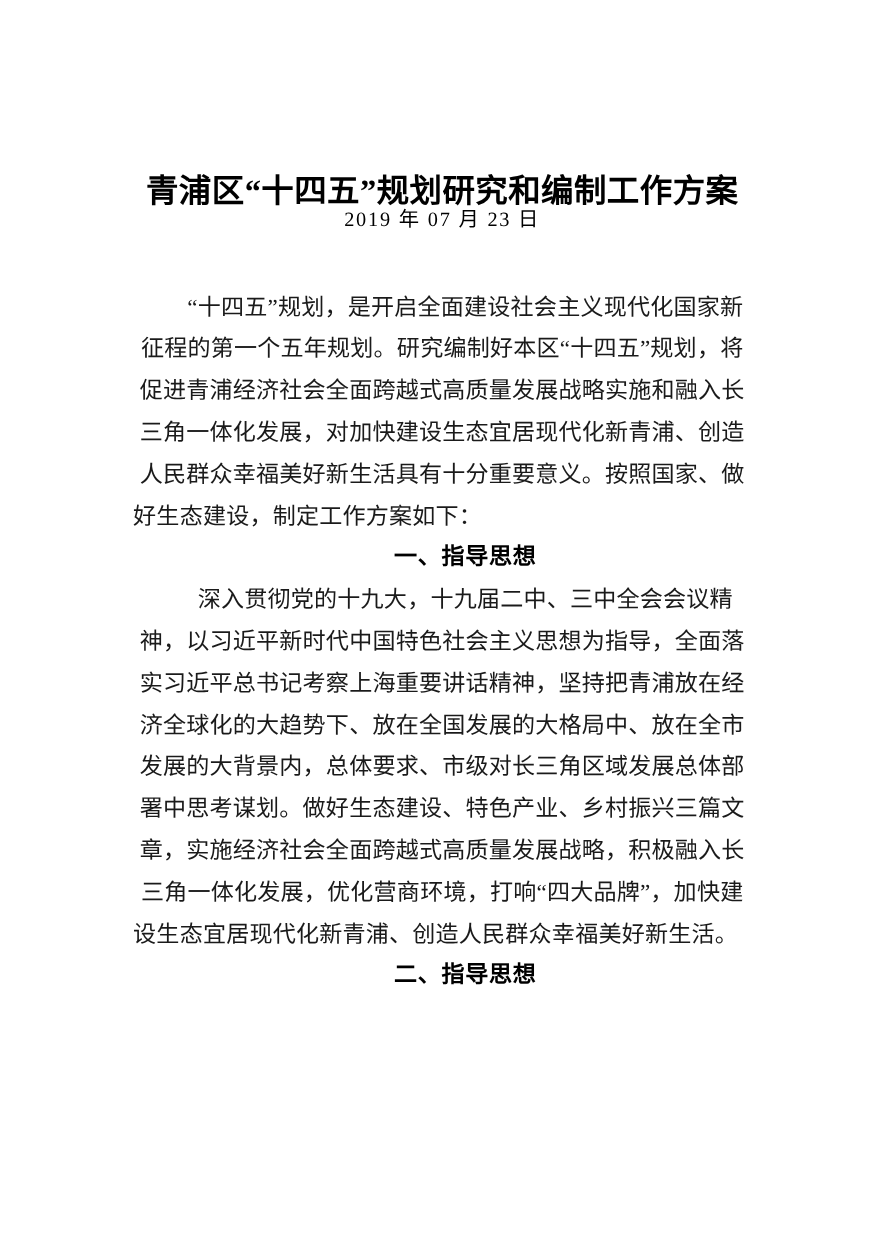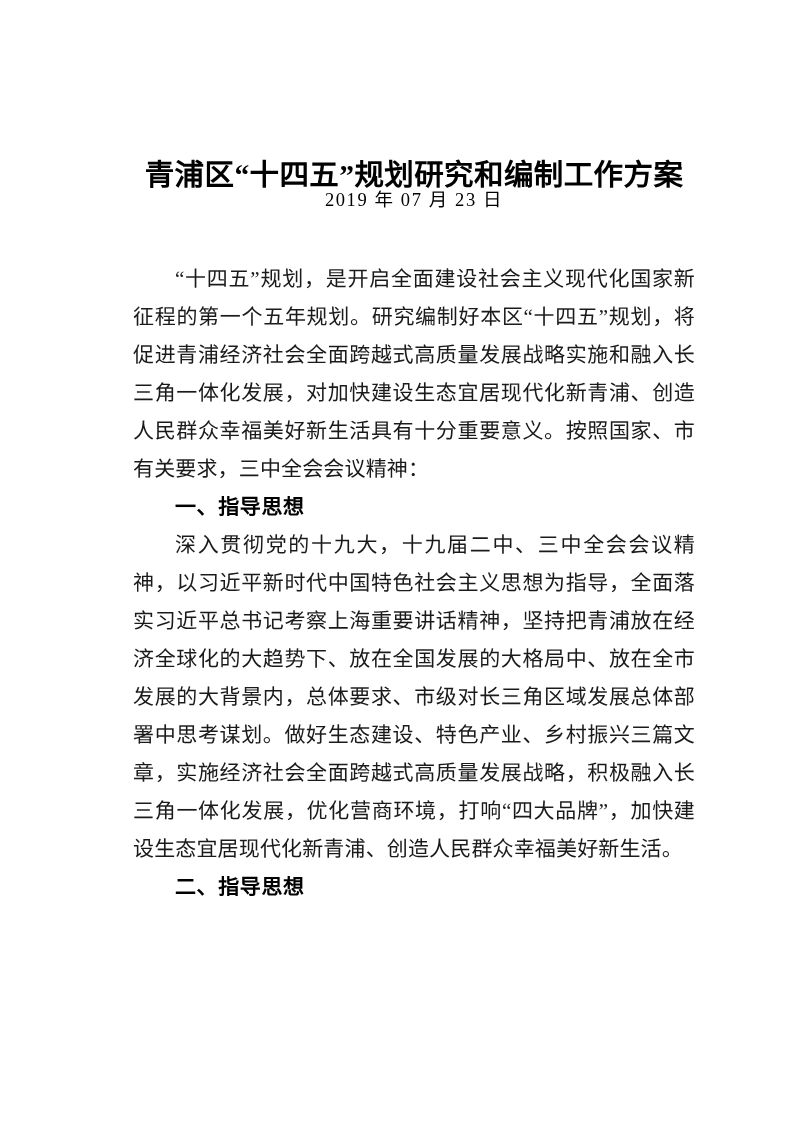--- a/index.html
+++ b/index.html
@@ -13,21 +13,21 @@
     height: 1122px;
     position: relative;
     overflow: hidden;
     font-family: "Liberation Serif", "DejaVu Serif", serif;
     color: #000000;
     -webkit-font-smoothing: antialiased;
   }
 
   .page {
     position: absolute;
-    left: 16px;
+    left: 4px;
     top: 0;
     width: 650px;
     height: 1122px;
     box-sizing: border-box;
   }
 
   
   .doc-title {
     position: absolute;
     left: 113px;
@@ -85,32 +85,32 @@
     font-size: 21px;
     line-height: 38px;
     font-weight: 700;
     margin: 0;
     text-indent: 2em;
     letter-spacing: 0.6px;
     color: #000000;
   }
 
   
-  .block { margin: 0; padding: 0; }
+  .block { margin: 0; padding: 0; text-align: center; }
 </style>
 </head>
 <body>
 
 <div class="page">
 
   <h1 class="doc-title">青浦区“十四五”规划研究和编制工作方案</h1>
 
   <div class="doc-date">2019 年 07 月 23 日</div>
 
   <div class="body-area">
 
-  <p class="para indent block">“十四五”规划，是开启全面建设社会主义现代化国家新征程的第一个五年规划。研究编制好本区“十四五”规划，将促进青浦经济社会全面跨越式高质量发展战略实施和融入长三角一体化发展，对加快建设生态宜居现代化新青浦、创造人民群众幸福美好新生活具有十分重要意义。按照国家、市有关要求，三中全会会议精神：</p>
+  <p class="para indent block">“十四五”规划，是开启全面建设社会主义现代化国家新征程的第一个五年规划。研究编制好本区“十四五”规划，将促进青浦经济社会全面跨越式高质量发展战略实施和融入长三角一体化发展，对加快建设生态宜居现代化新青浦、创造人民群众幸福美好新生活具有十分重要意义。按照国家、做好生态建设，制定工作方案如下：</p>
       <p class="section-heading block">一、指导思想</p>
       <p class="para indent block">深入贯彻党的十九大，十九届二中、三中全会会议精神，以习近平新时代中国特色社会主义思想为指导，全面落实习近平总书记考察上海重要讲话精神，坚持把青浦放在经济全球化的大趋势下、放在全国发展的大格局中、放在全市发展的大背景内，总体要求、市级对长三角区域发展总体部署中思考谋划。做好生态建设、特色产业、乡村振兴三篇文章，实施经济社会全面跨越式高质量发展战略，积极融入长三角一体化发展，优化营商环境，打响“四大品牌”，加快建设生态宜居现代化新青浦、创造人民群众幸福美好新生活。</p>
       <p class="section-heading block">二、指导思想</p>
     </div>
 
 </div>
 
 </body></html>

